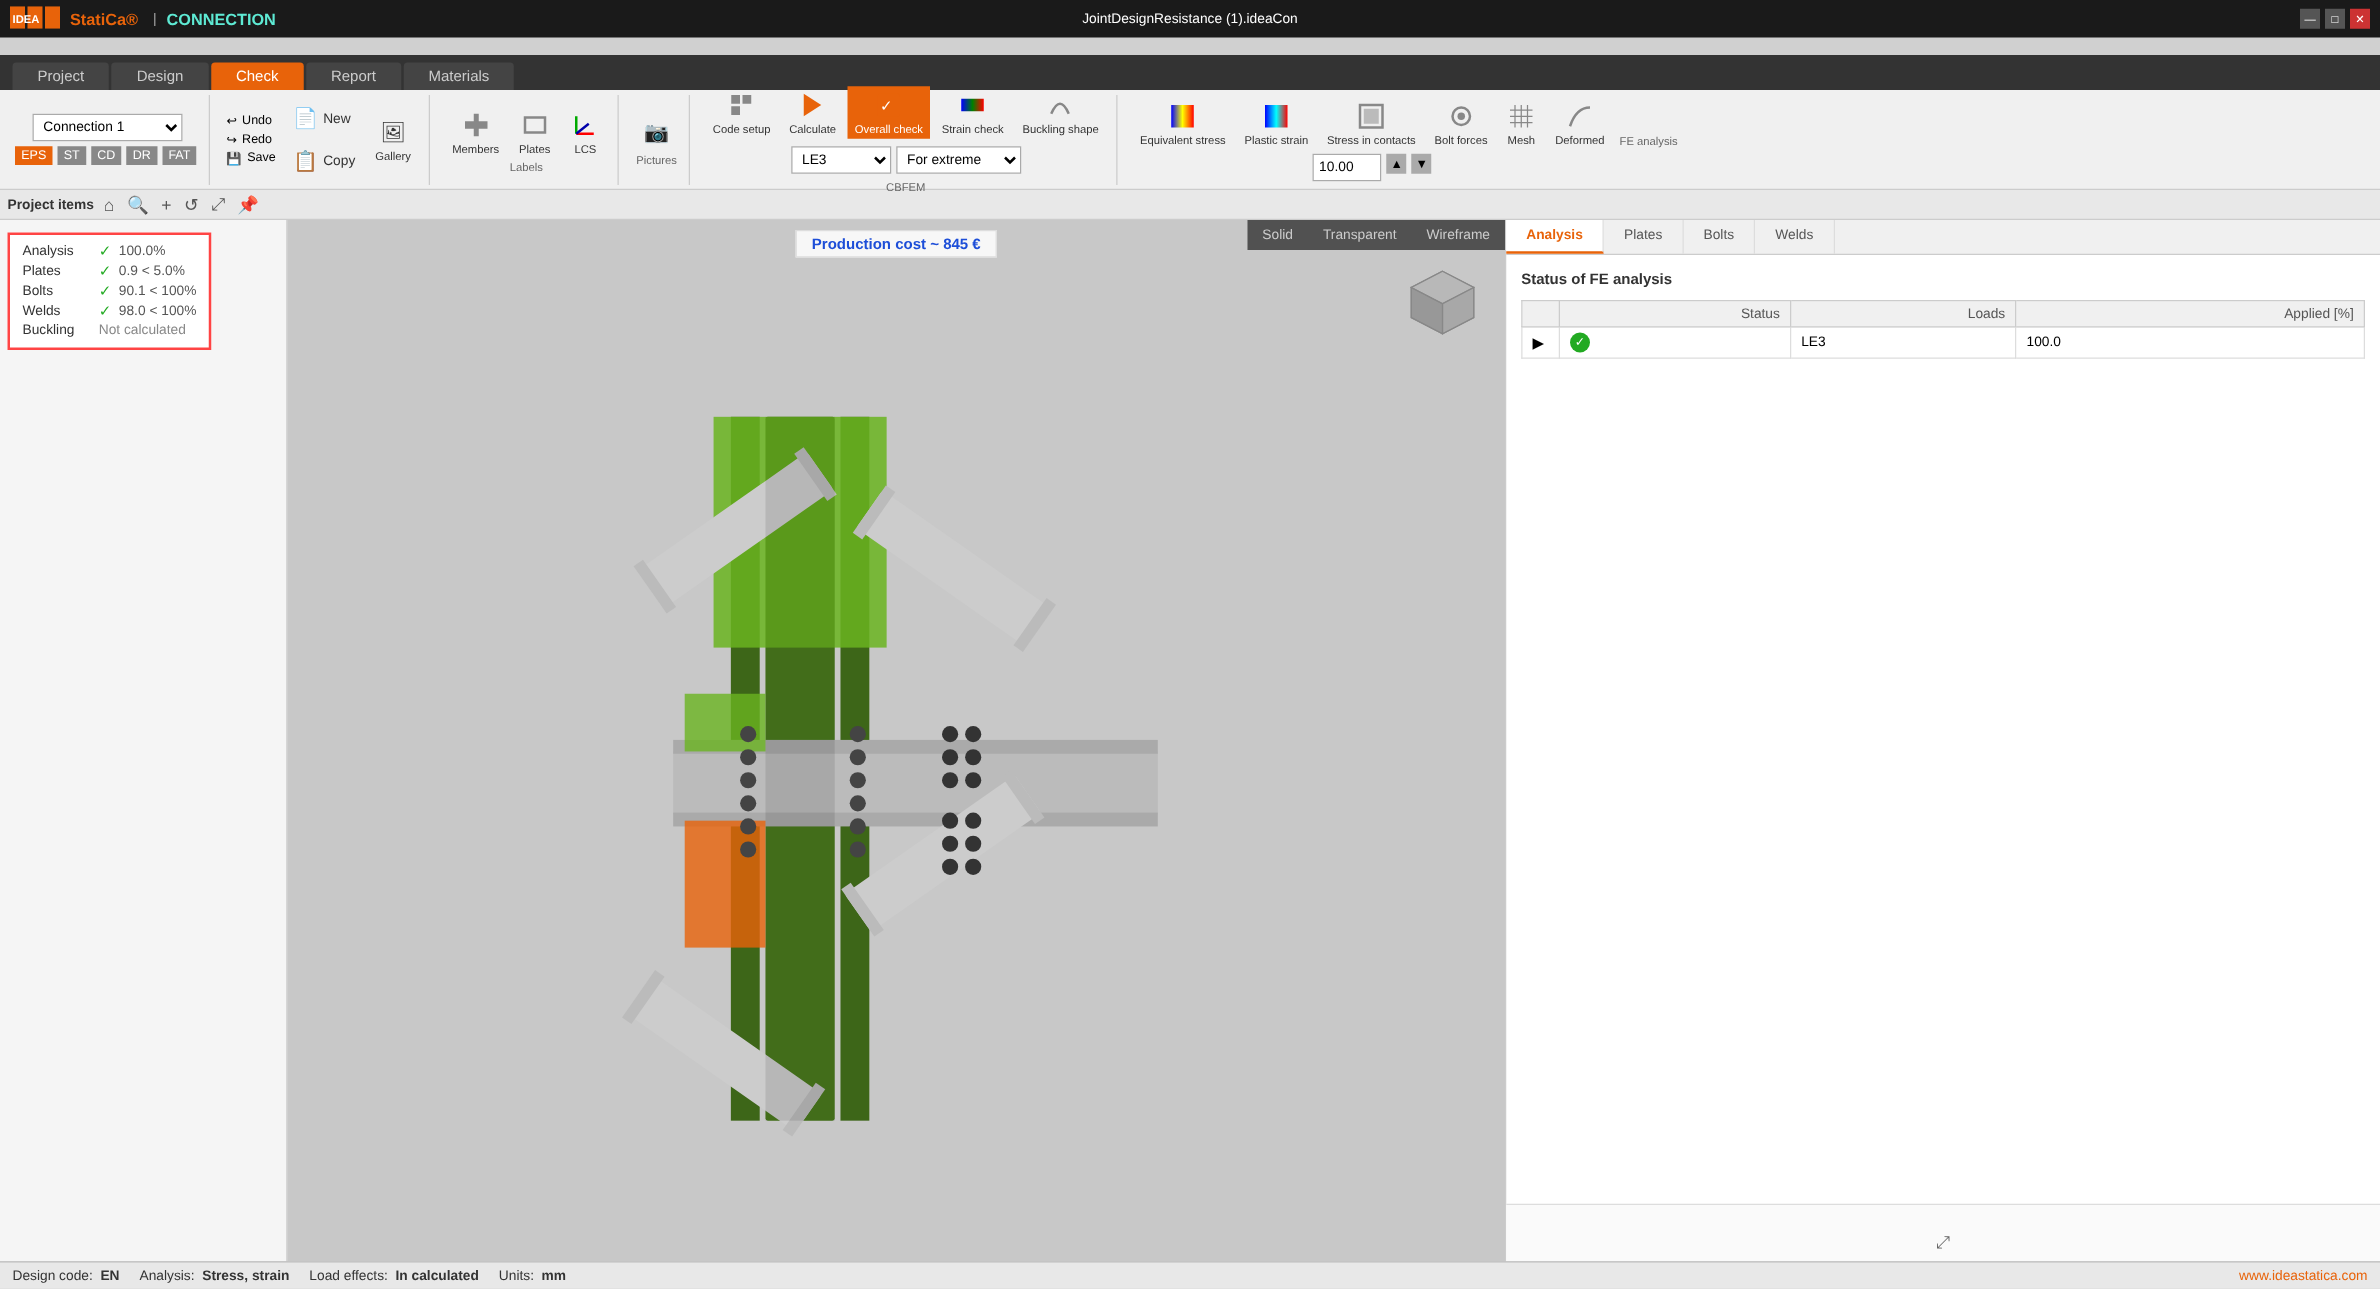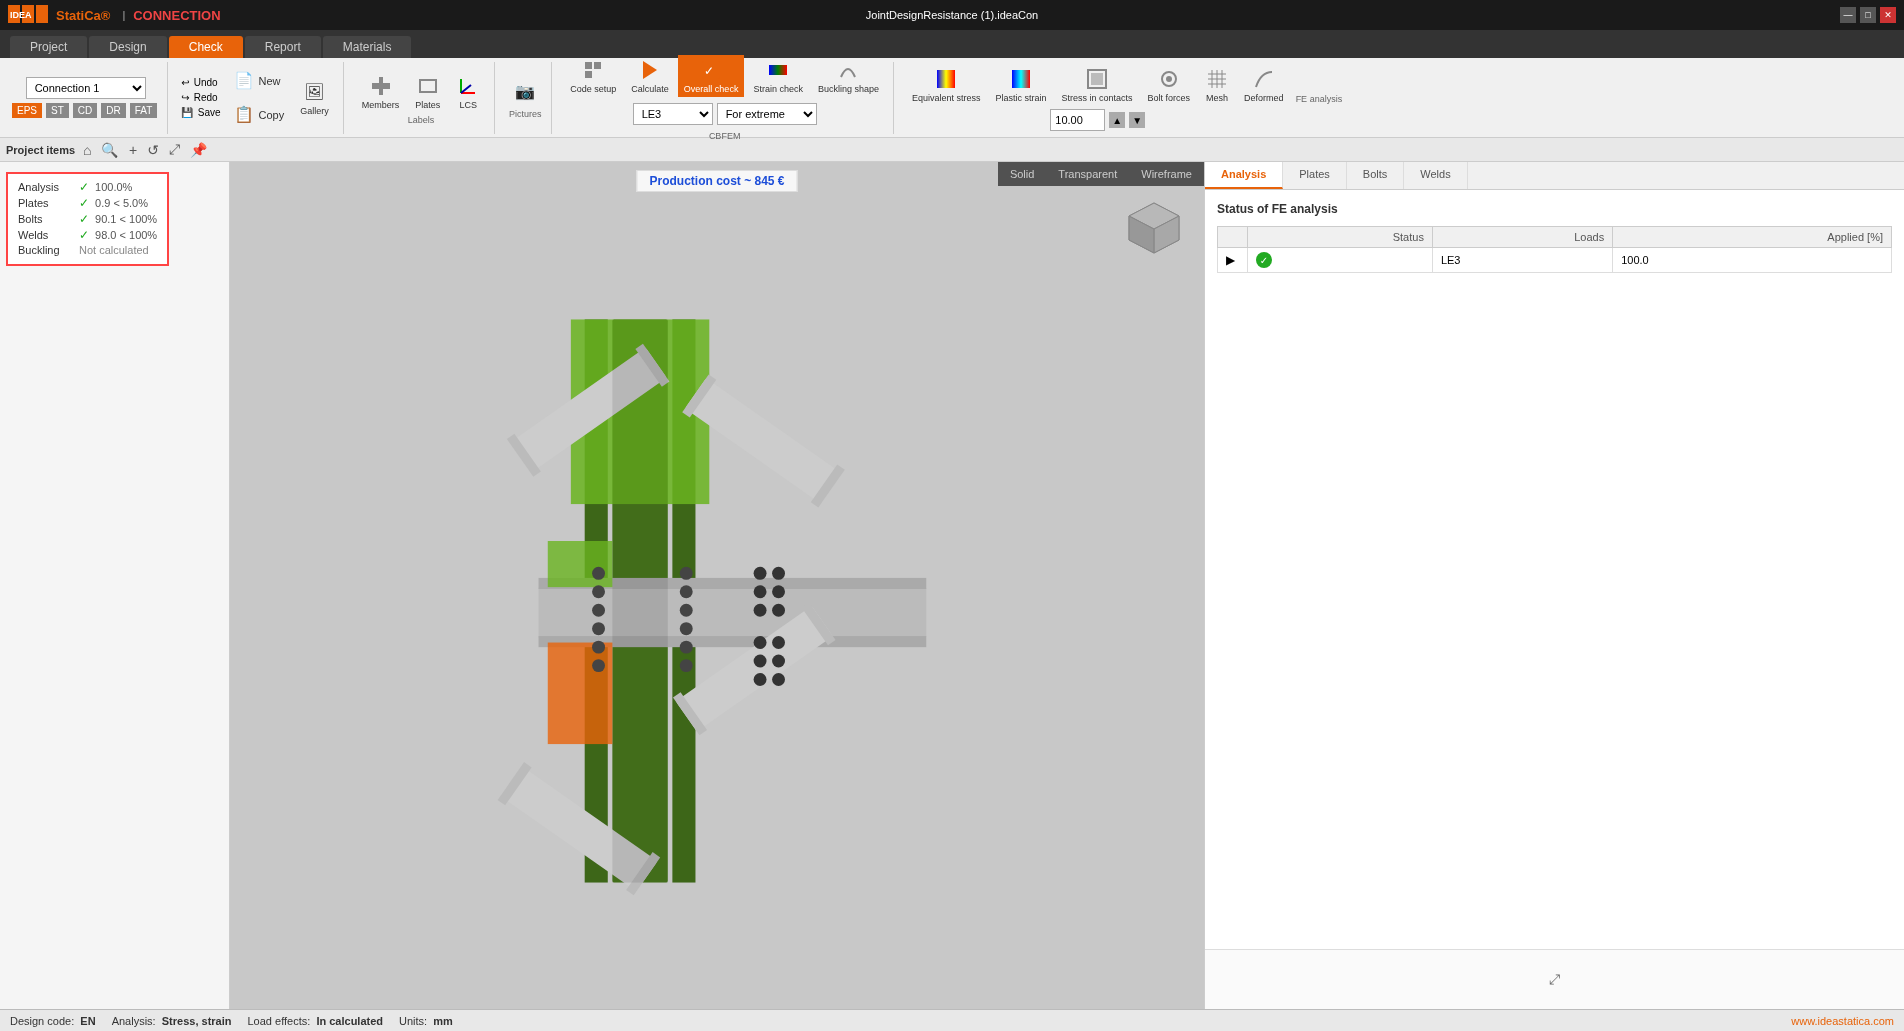--- a/index.html
+++ b/index.html
@@ -19,20 +19,21 @@
     .title-bar-right { display: flex; gap: 4px; }
     .win-btn { background: #555; color: white; border: none; width: 16px; height: 16px; font-size: 9px; cursor: pointer; display: flex; align-items: center; justify-content: center; }
 
     
     .nav-tabs {
       background: #333;
       height: 28px;
       display: flex;
       align-items: flex-end;
       padding-left: 10px;
+      margin-top: 14px;
     }
     .nav-tab {
       padding: 4px 20px;
       color: #ccc;
       font-size: 12px;
       cursor: pointer;
       background: #444;
       margin-right: 2px;
       border-top-left-radius: 3px;
       border-top-right-radius: 3px;
@@ -344,21 +345,21 @@
     <span class="app-logo">
       <svg width="40" height="18" viewBox="0 0 40 18">
         <rect x="0" y="0" width="12" height="18" fill="#e8630a"></rect>
         <rect x="14" y="0" width="12" height="18" fill="#e8630a"></rect>
         <rect x="28" y="0" width="12" height="18" fill="#e8630a"></rect>
         <text x="2" y="13" font-size="9" fill="white" font-weight="bold">IDEA</text>
       </svg>
     </span>
     <span style="color:#e8630a;font-weight:bold;font-size:13px;">StatiCa®</span>
     <span style="color:#aaa;font-size:11px;margin-left:4px;">|</span>
-    <span style="color:#ef4444;font-size:13px;font-weight:bold;">CONNECTION</span>
+    <span style="color:#5eead4;font-size:13px;font-weight:bold;">CONNECTION</span>
   </div>
   <div style="position:absolute;left:50%;transform:translateX(-50%);color:white;font-size:11px;">JointDesignResistance (1).ideaCon</div>
   <div class="title-bar-right">
     <button class="win-btn">—</button>
     <button class="win-btn">□</button>
     <button class="win-btn" style="background:#cc3333;">✕</button>
   </div>
 </div>
 
 <div class="nav-tabs">
@@ -579,21 +580,21 @@
         </button>
         <button class="tool-btn">
           <div class="tool-icon">
             <svg width="22" height="22" viewBox="0 0 22 22">
                 <path d="M3,19 Q8,4 19,4" fill="none" stroke="#888" stroke-width="2"></path>
               </svg>
           </div>
           <span>Deformed</span>
         </button>
       </div>
-      <div style="display:flex;align-items:center;gap:4px;">
+      <div style="display:flex;gap:4px;">
         <input type="number" class="number-input" value="10.00" style="">
         <button style="background:#aaa;border:none;width:16px;height:16px;cursor:pointer;font-size:10px;">▲</button>
         <button style="background:#aaa;border:none;width:16px;height:16px;cursor:pointer;font-size:10px;">▼</button>
       </div>
     </div>
     <div class="toolbar-section-label">FE analysis</div>
   </div>
 </div>
 
 <div class="project-items-bar">

